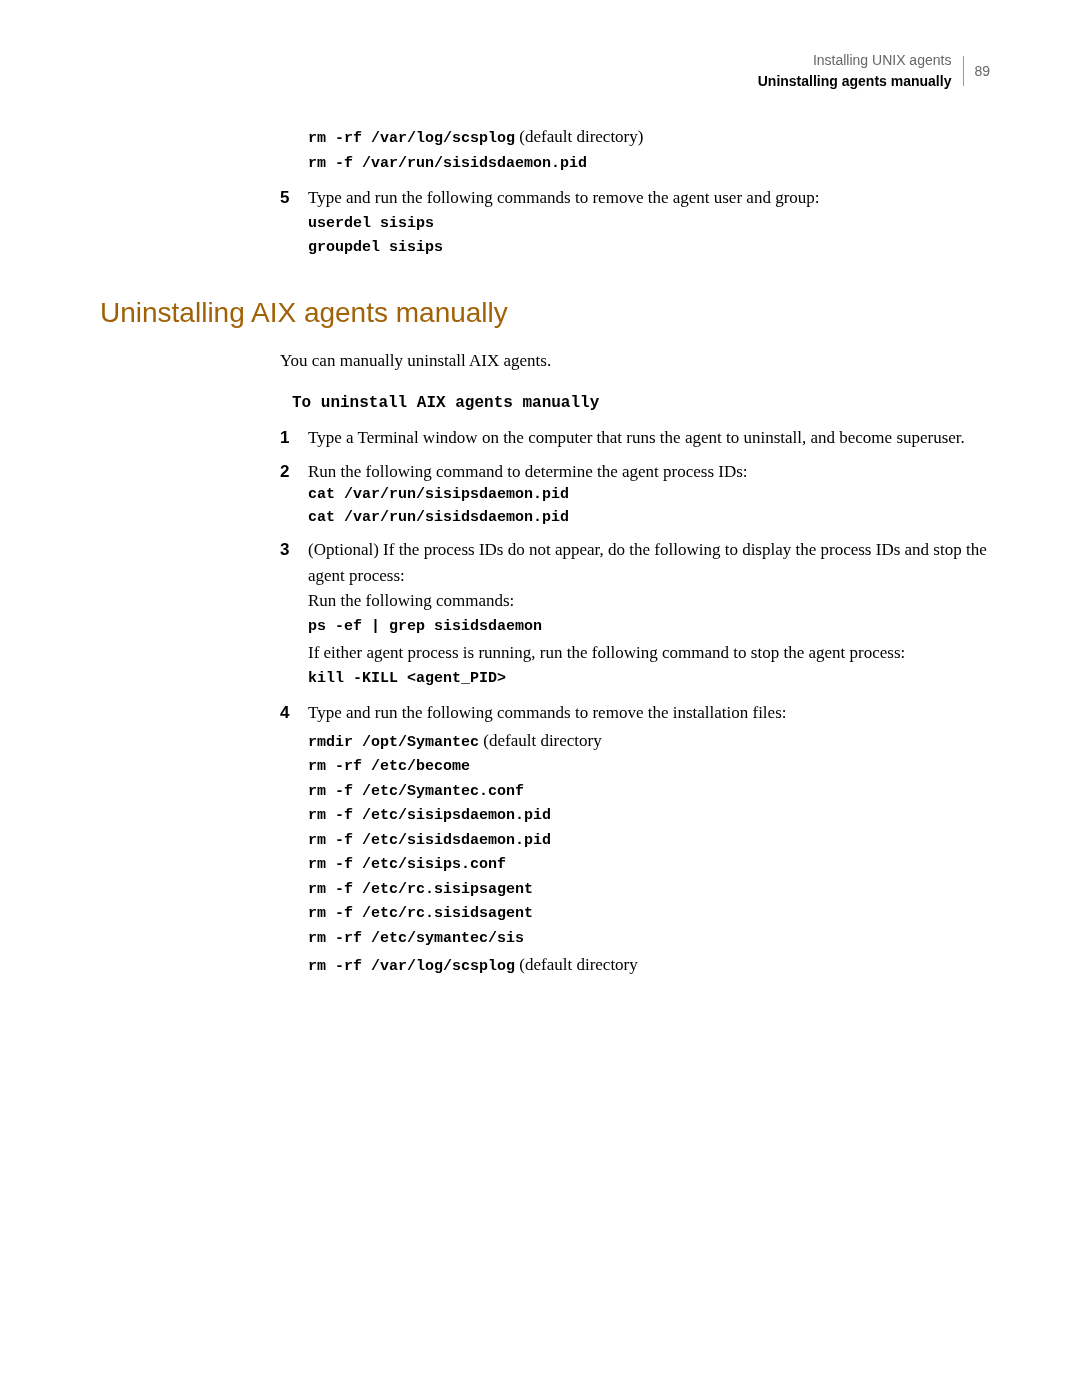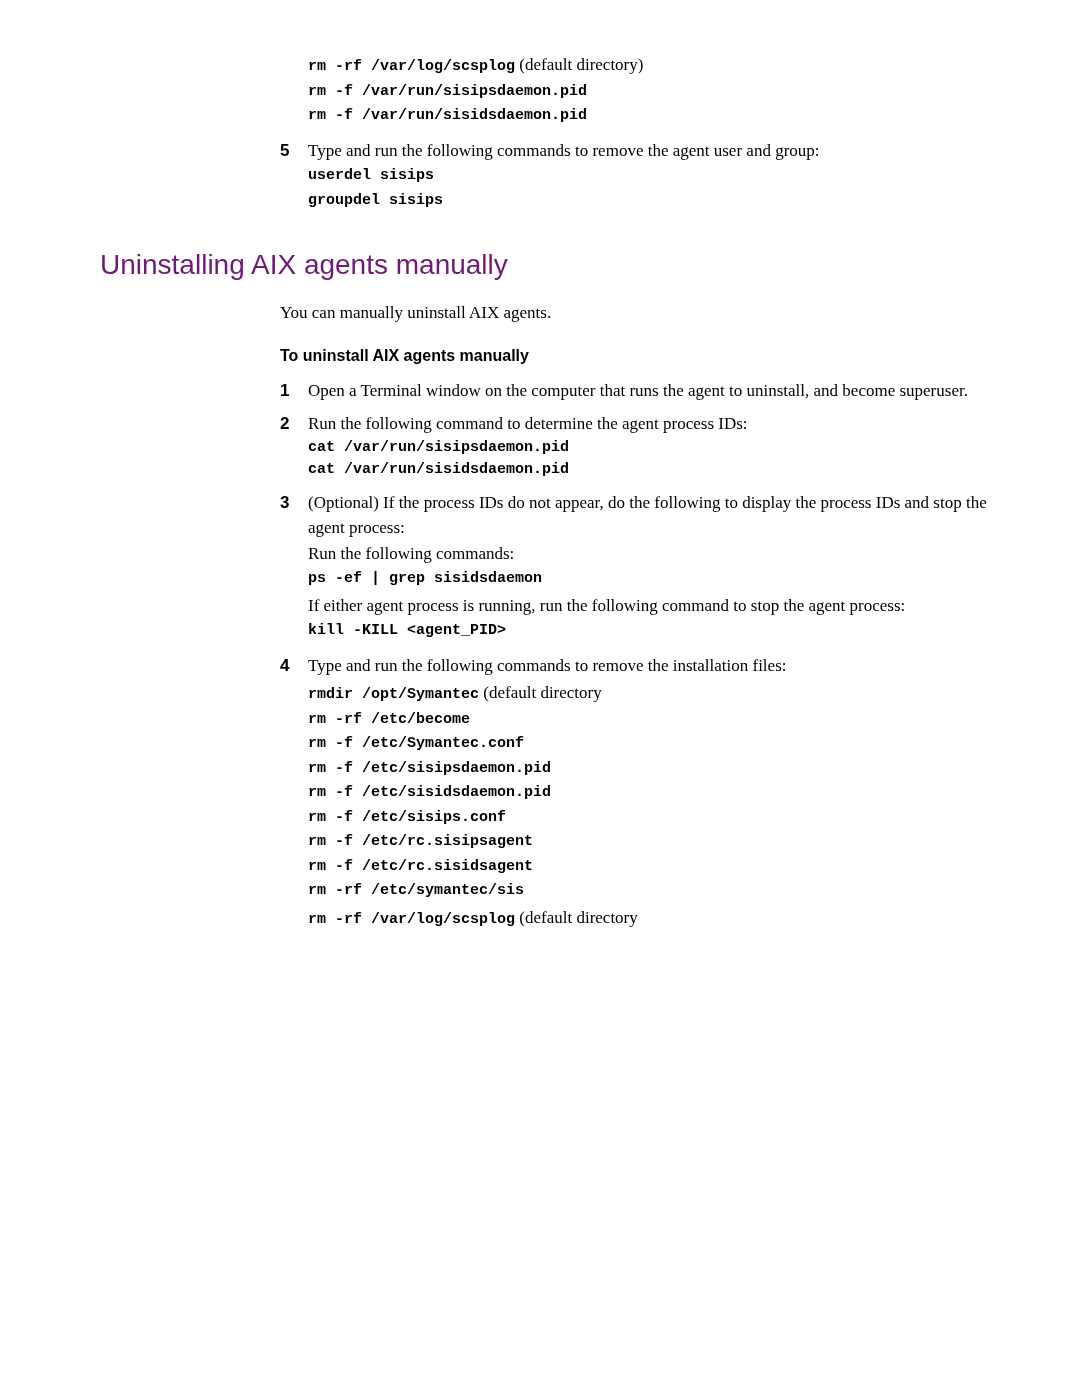--- a/index.html
+++ b/index.html
@@ -71,47 +71,56 @@
   }
   .paren {
     font-family: Georgia, 'Times New Roman', serif;
     font-weight: normal;
     font-size: 17px;
   }
   .h2 {
     font-family: Arial, Helvetica, sans-serif;
     font-size: 28px;
     font-weight: normal;
-    color: #701a75;
+    color: #a16207;
     margin: 30px 0 14px 0;
   }
   .subhead {
-    font-family: Liberation Sans, sans-serif;
+    font-family: Liberation Mono, monospace;
     font-weight: bold;
     font-size: 16px;
-    margin: 18px 0 10px 0;
+    margin: 18px 0 10px 12px;
   }
   .para {
     margin-bottom: 12px;
   }
   .indent-cmd {
     margin: 2px 0;
   }
 </style>
 </head>
 <body>
 
 <div class="page">
+  <div class="header">
+    <div class="header-text">
+      <div>
+        <span class="header-line1">Installing UNIX agents</span>
+      </div>
+      <div class="header-line2">Uninstalling agents manually</div>
+    </div>
+    <div class="vline"></div>
+    <span class="page-num">89</span>
+  </div>
 
   <div class="content">
     <div class="step">
       <div class="step-num"></div>
       <div class="step-body">
         <div class="indent-cmd"><span class="code-line">rm -rf /var/log/scsplog</span><span class="paren"> (default directory)</span></div>
-        <div class="indent-cmd code-line">rm -f /var/run/sisipsdaemon.pid</div>
         <div class="indent-cmd code-line">rm -f /var/run/sisidsdaemon.pid</div>
       </div>
     </div>
 
     <div class="step">
       <div class="step-num">5</div>
       <div class="step-body">
         <div>Type and run the following commands to remove the agent user and group:</div>
         <div class="indent-cmd code-line">userdel sisips</div>
         <div class="indent-cmd code-line">groupdel sisips</div>
@@ -122,21 +131,21 @@
   <div class="content-full">
     <div class="h2">Uninstalling AIX agents manually</div>
   </div>
 
   <div class="content">
     <div class="para">You can manually uninstall AIX agents.</div>
     <div class="subhead">To uninstall AIX agents manually</div>
 
     <div class="step">
       <div class="step-num">1</div>
-      <div class="step-body">Open a Terminal window on the computer that runs the agent to uninstall, and become superuser.</div>
+      <div class="step-body">Type a Terminal window on the computer that runs the agent to uninstall, and become superuser.</div>
     </div>
 
     <div class="step">
       <div class="step-num">2</div>
       <div class="step-body">
         <div>Run the following command to determine the agent process IDs:</div>
         <div class="code-line">cat /var/run/sisipsdaemon.pid</div>
         <div class="code-line">cat /var/run/sisidsdaemon.pid</div>
       </div>
     </div>

